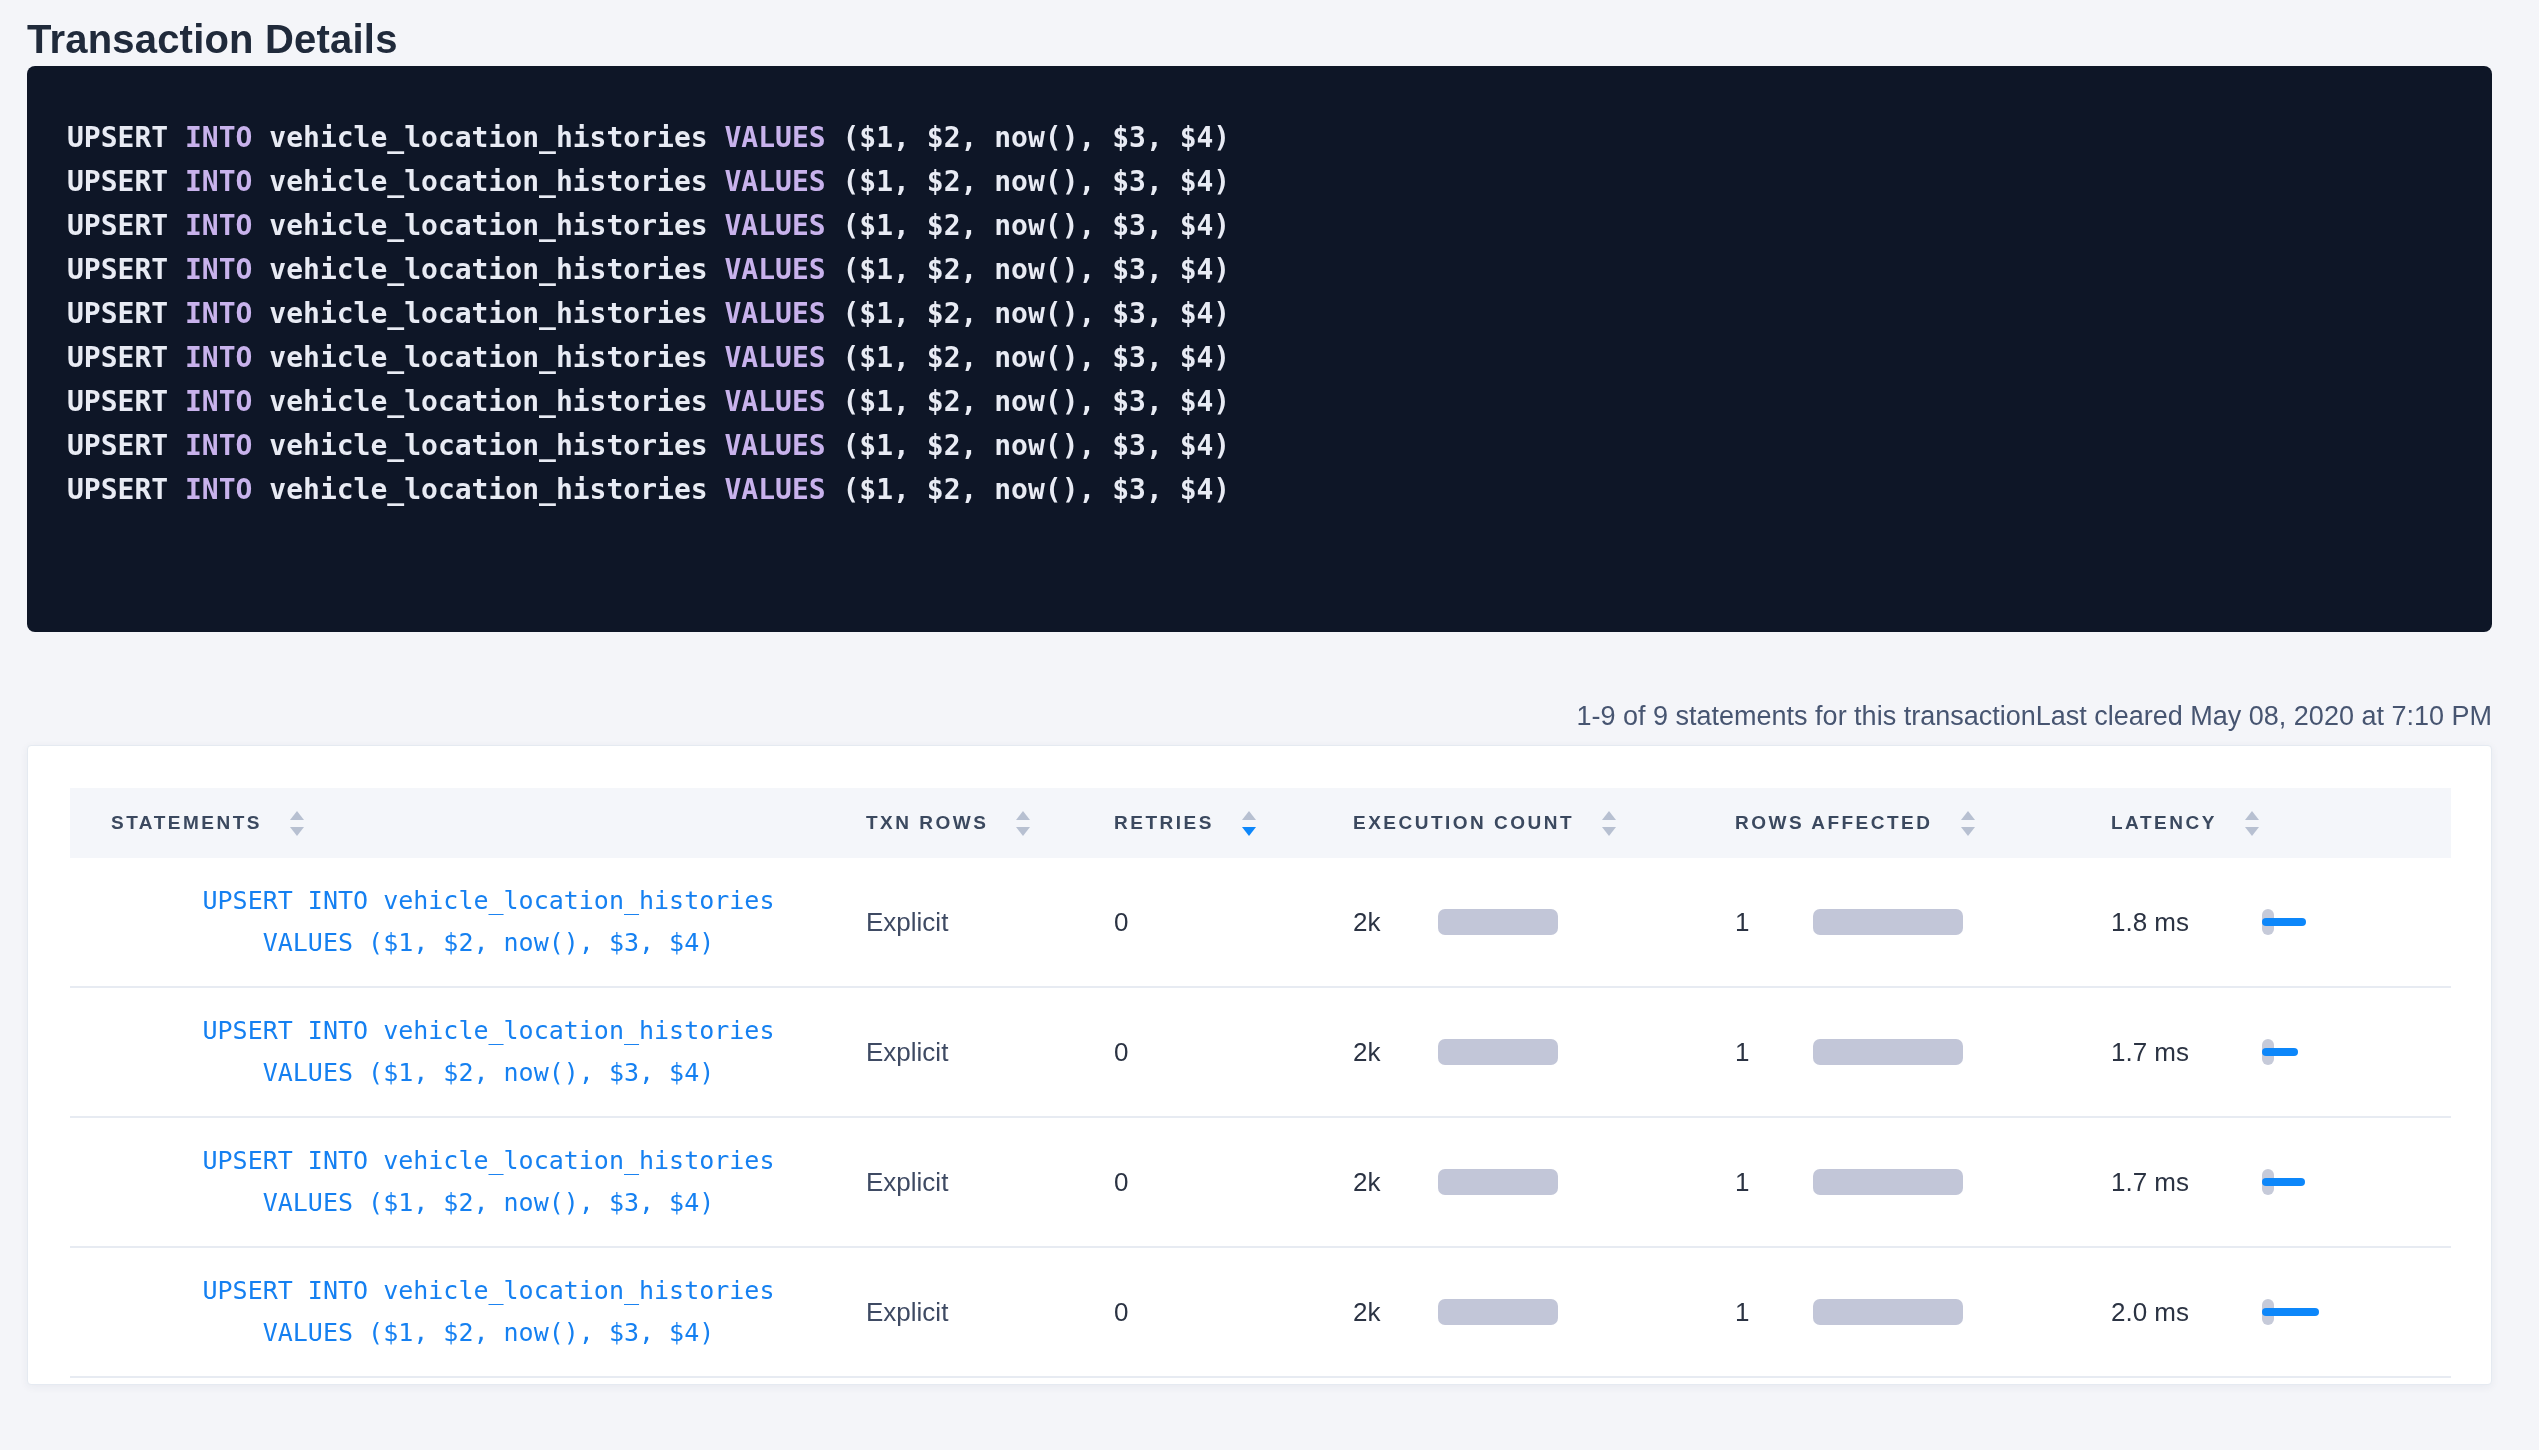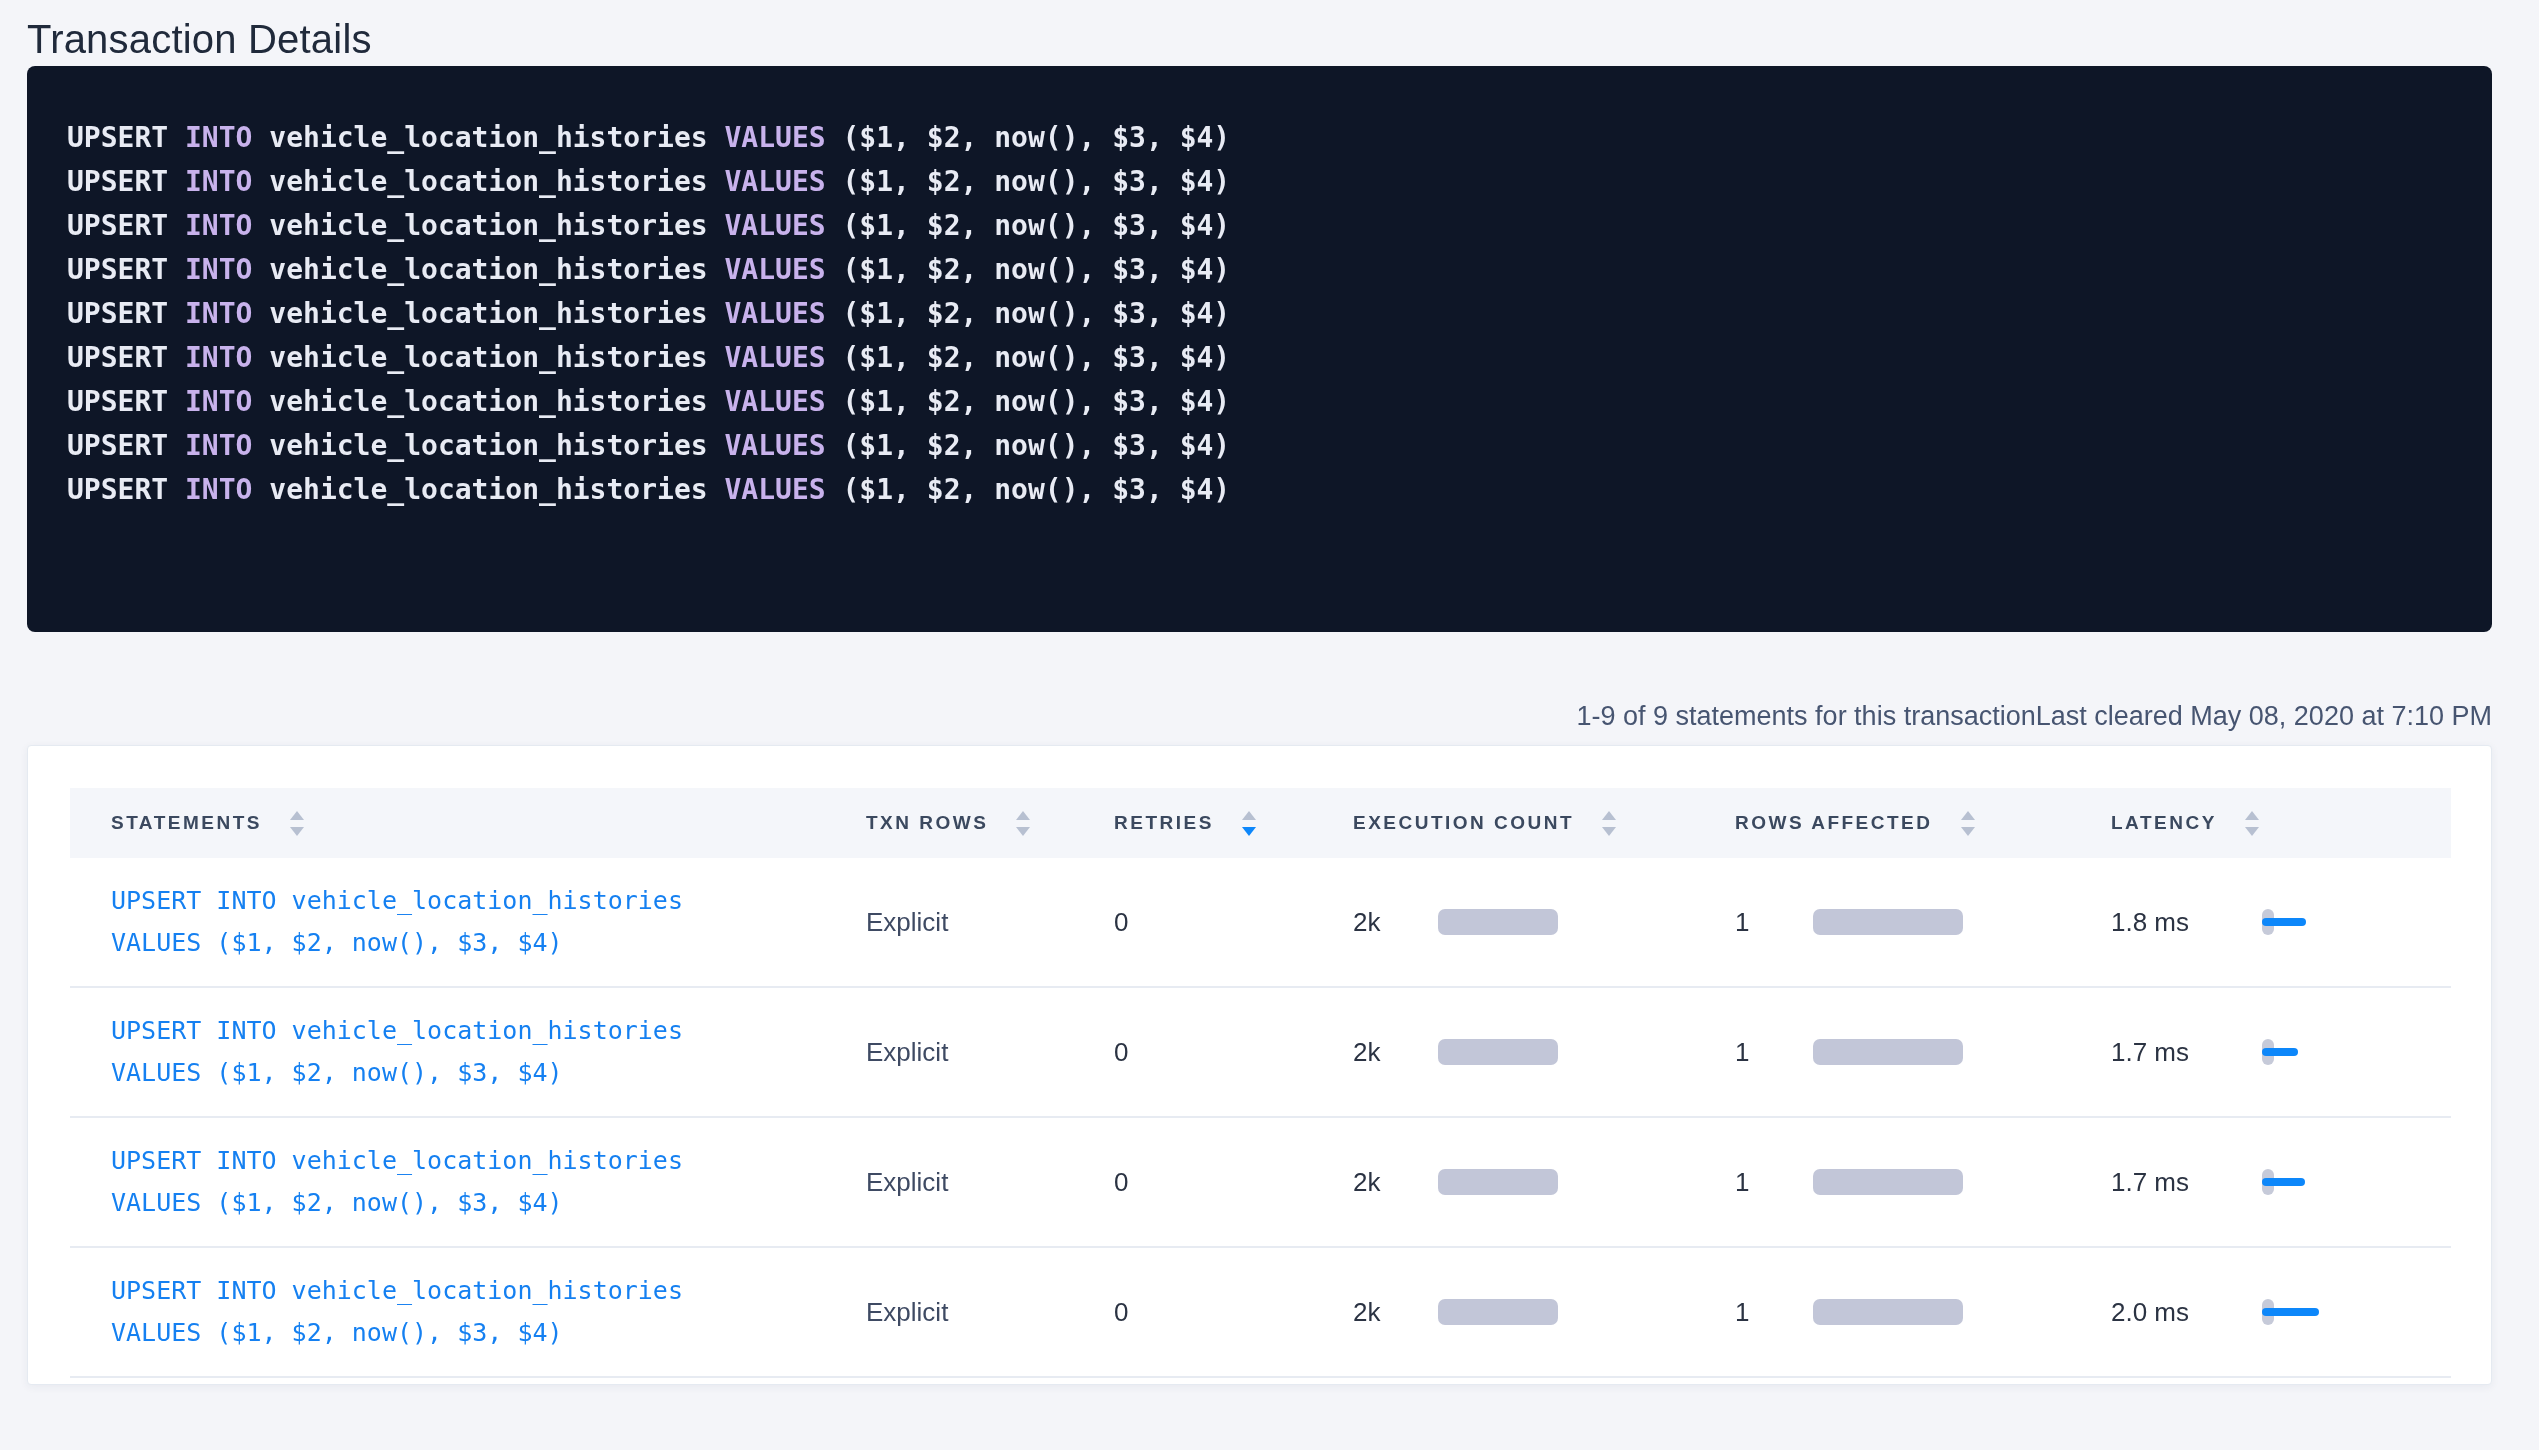--- a/index.html
+++ b/index.html
@@ -24,21 +24,21 @@
   }
   *{box-sizing:border-box;}
   html,body{margin:0;padding:0;}
   body{
     width:2539px;height:1450px;overflow:hidden;
     background:var(--page-bg);
     font-family:"Liberation Sans","DejaVu Sans",sans-serif;
   }
   .page{padding:12px 47px 0 27px;}
   h1.page-title{
-    margin:0;font-size:40px;line-height:54px;font-weight:400;
+    margin:0;font-size:40px;line-height:54px;font-weight:700;
     color:var(--title-color);letter-spacing:0.2px;
   }
   .code-box{
     height:566px;width:2465px;
     background:var(--code-bg);border-radius:8px;
     padding:50px 40px 0 40px;overflow:hidden;
     font-family:"DejaVu Sans Mono","Liberation Mono",monospace;
     font-size:28px;line-height:44px;font-weight:700;color:var(--code-text);
   }
   .code-line{white-space:pre;}
@@ -73,21 +73,21 @@
   .tri.down{border-top:9px solid var(--arrow-gray);}
   .tri.down.active{border-top-color:var(--accent-blue);}
   .tbody{width:2381px;}
   .tr{height:130px;border-bottom:2px solid var(--row-sep);}
   .td{font-size:26px;color:var(--num-color);}
   .td.c1{padding-left:41px;}
   .td-txn{color:var(--txn-color);}
   .stmt-link{
     display:block;text-decoration:none;color:var(--link-blue);
     font-family:"DejaVu Sans Mono","Liberation Mono",monospace;
-    font-size:25px;line-height:42px;font-weight:500;cursor:pointer;
+    font-size:25px;line-height:42px;font-weight:500;cursor:pointer;text-align:center;
   }
   .cellbar{display:flex;align-items:center;}
   .val{display:inline-block;}
   .val-exec{width:85px;}
   .val-rows{width:78px;}
   .val-lat{width:151px;}
   .gbar{height:26px;border-radius:7px;background:var(--bar-gray);}
   .latviz{position:relative;height:26px;width:120px;}
   .lat-pill{position:absolute;left:0;top:0;width:12px;height:26px;border-radius:6px;background:var(--pill-gray);}
   .latbar{position:absolute;left:0;top:9px;height:8px;border-radius:4px;background:var(--accent-blue);}

